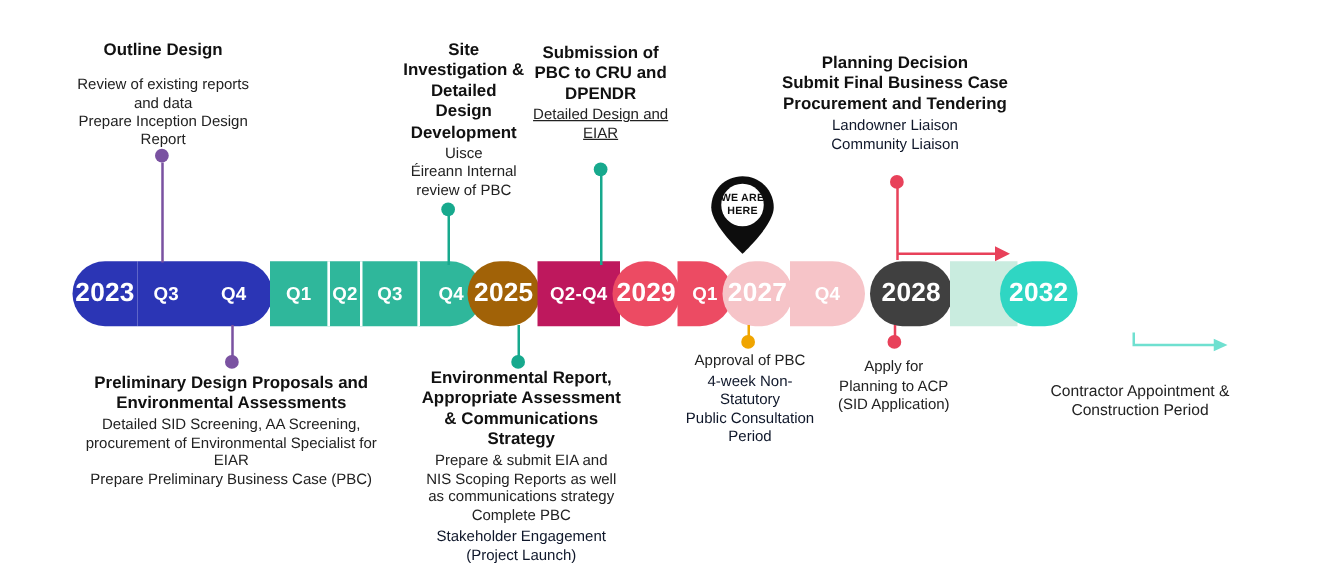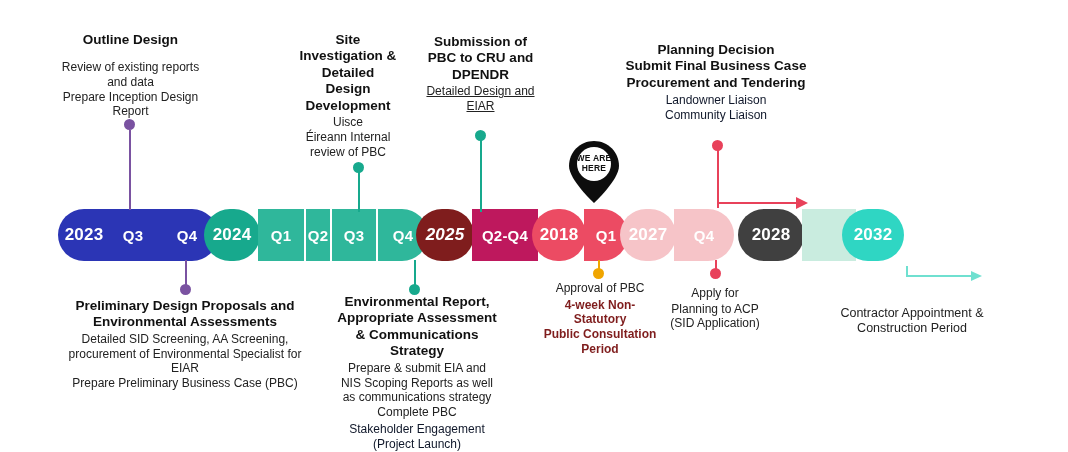--- a/index.html
+++ b/index.html
@@ -14,32 +14,32 @@
   #root{position:relative;width:1068px;height:452px;}
 
   
   .timeline{position:absolute;left:58px;top:209px;height:52px;display:flex;align-items:stretch;}
   .seg{
     display:flex;align-items:center;justify-content:center;
     font-weight:bold;font-size:15px;color:#ffffff;
     height:52px;box-sizing:border-box;
     letter-spacing:.2px;
   }
-  .seg.year{font-size:17px;}
+  .seg.year{font-size:21px;}
   .seg.round-left{border-top-left-radius:26px;border-bottom-left-radius:26px;}
 
   
   .stem{position:absolute;width:2px;background:#7a52a1;}
   .dot{position:absolute;width:11px;height:11px;border-radius:50%;}
 
   
   .note{position:absolute;text-align:center;line-height:1.22;}
   .note .hd{font-weight:bold;font-size:13.5px;color:#111;}
   .note .bd{font-size:12px;color:#222;margin-top:1px;}
-  .note .am{font-size:12px;color:#7f1d1d;font-weight:bold;}
+  .note .am{font-size:12px;color:#0f172a;font-weight:normal;}
   .note .amn{font-size:12px;color:#0f172a;}
   .note .ul{text-decoration:underline;}
 
   
   .pin{position:absolute;left:567px;top:139px;width:54px;height:66px;}
   .pin .pintext{
     position:absolute;left:0;top:9px;width:54px;text-align:center;
     color:#fff;font-weight:bold;font-size:8.5px;line-height:1.15;
     z-index:3;letter-spacing:.2px;
   }
@@ -48,28 +48,27 @@
 </style>
 </head>
 <body>
 
 <div id="root">
 
   <div class="timeline">
     <div class="seg year round-left" style="width:52px;background:#2b35b5;">2023</div>
     <div class="seg" style="width:46px;background:#2b35b5;">Q3</div>
     <div class="seg" style="width:62px;background:#2b35b5;border-top-right-radius:26px;border-bottom-right-radius:26px;">Q4</div>
-    <div class="seg year" style="width:56px;background:#17a98d;margin-left:-14px;border-radius:26px;">2024</div>
     <div class="seg" style="width:46px;background:#2fb79b;margin-left:-2px;">Q1</div>
     <div class="seg" style="width:26px;background:#2fb79b;border-left:2px solid #fff;">Q2</div>
     <div class="seg" style="width:46px;background:#2fb79b;border-left:2px solid #fff;">Q3</div>
     <div class="seg" style="width:52px;background:#2fb79b;border-left:2px solid #fff;border-top-right-radius:26px;border-bottom-right-radius:26px;">Q4</div>
-    <div class="seg year" style="width:58px;background:#7f1d1d;margin-left:-12px;border-radius:26px;font-style:italic;">2025</div>
+    <div class="seg year" style="width:58px;background:#a16207;margin-left:-12px;border-radius:26px;">2025</div>
     <div class="seg" style="width:66px;background:#be185d;margin-left:-2px;">Q2-Q4</div>
-    <div class="seg year" style="width:54px;background:#ec4b63;margin-left:-6px;border-radius:26px;">2018</div>
+    <div class="seg year" style="width:54px;background:#ec4b63;margin-left:-6px;border-radius:26px;">2029</div>
     <div class="seg" style="width:44px;background:#ec4b63;margin-left:-2px;border-top-right-radius:26px;border-bottom-right-radius:26px;">Q1</div>
     <div class="seg year" style="width:56px;background:#f6c4c8;margin-left:-8px;border-radius:26px;color:#fff;">2027</div>
     <div class="seg" style="width:60px;background:#f6c4c8;margin-left:-2px;color:#fff;border-top-right-radius:26px;border-bottom-right-radius:26px;">Q4</div>
     <div class="seg year" style="width:66px;background:#404040;margin-left:4px;border-radius:26px;color:#fff;">2028</div>
     <div class="seg" style="width:54px;background:#c9ecdf;margin-left:-2px;"></div>
     <div class="seg year" style="width:62px;background:#2fd6c3;margin-left:-14px;border-radius:26px;">2032</div>
   </div>
 
   <div class="stem" style="left:129px;top:130px;height:80px;background:#7a52a1;"></div>
   <div class="dot" style="left:124px;top:119px;background:#7a52a1;"></div>
@@ -116,21 +115,21 @@
   </div>
 
   <div class="note" style="left:48px;top:32px;width:165px;">
     <div class="hd">Outline Design</div>
     <div class="bd" style="white-space:pre-line;margin-top:12px;">Review of existing reports
 and data
 Prepare Inception Design
 Report</div>
   </div>
 
-  <div class="note" style="left:293px;top:32px;width:110px;">
+  <div class="note" style="left:316px;top:32px;width:110px;">
     <div class="hd" style="white-space:pre-line;">Site
 Investigation &amp;
 Detailed
 Design
 Development</div>
     <div class="bd" style="white-space:pre-line;">Uisce
 Éireann Internal
 review of PBC</div>
   </div>
 

